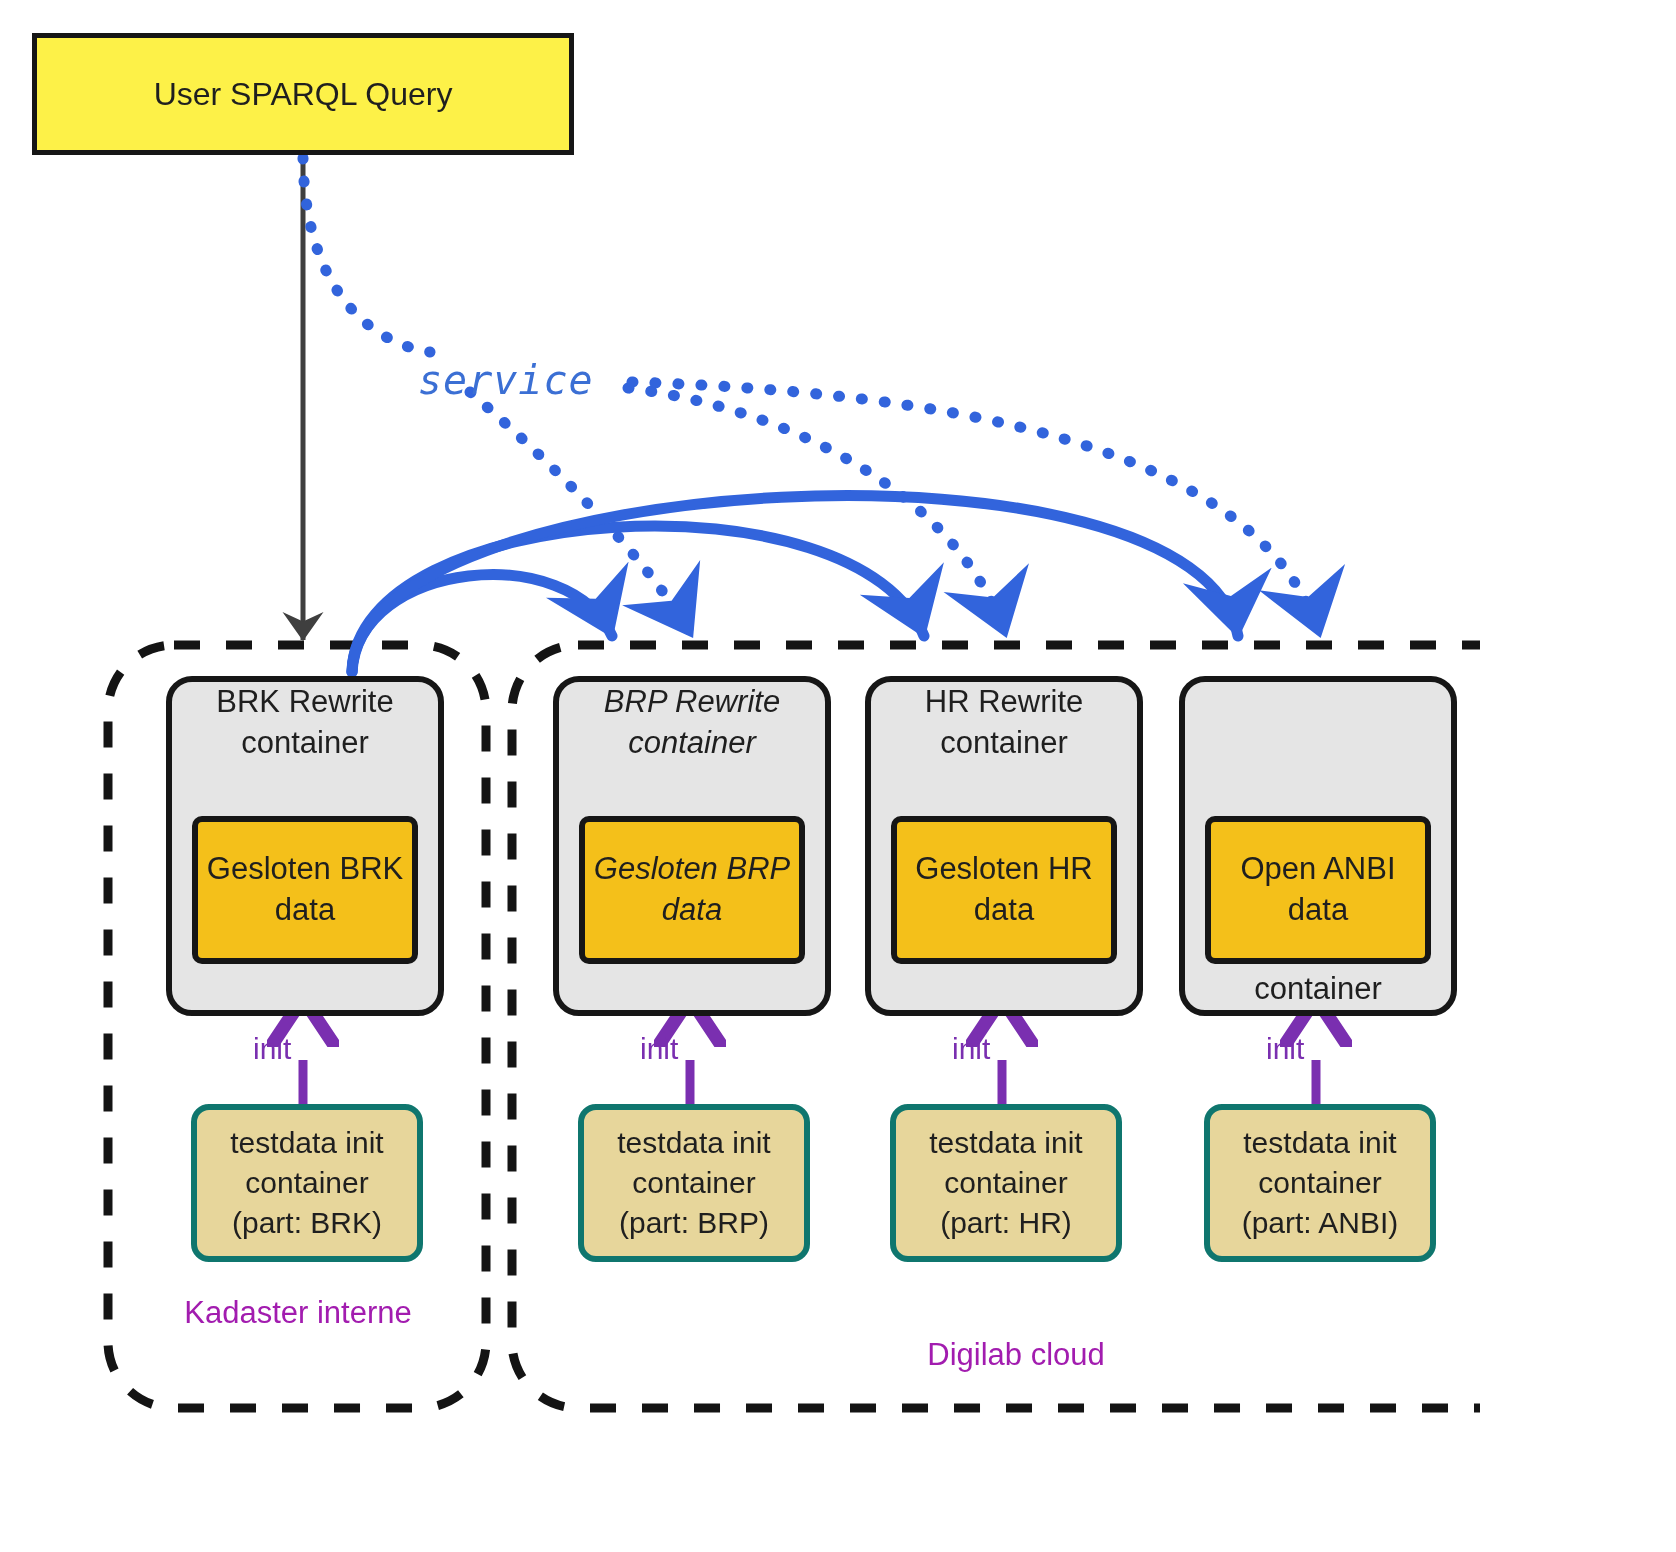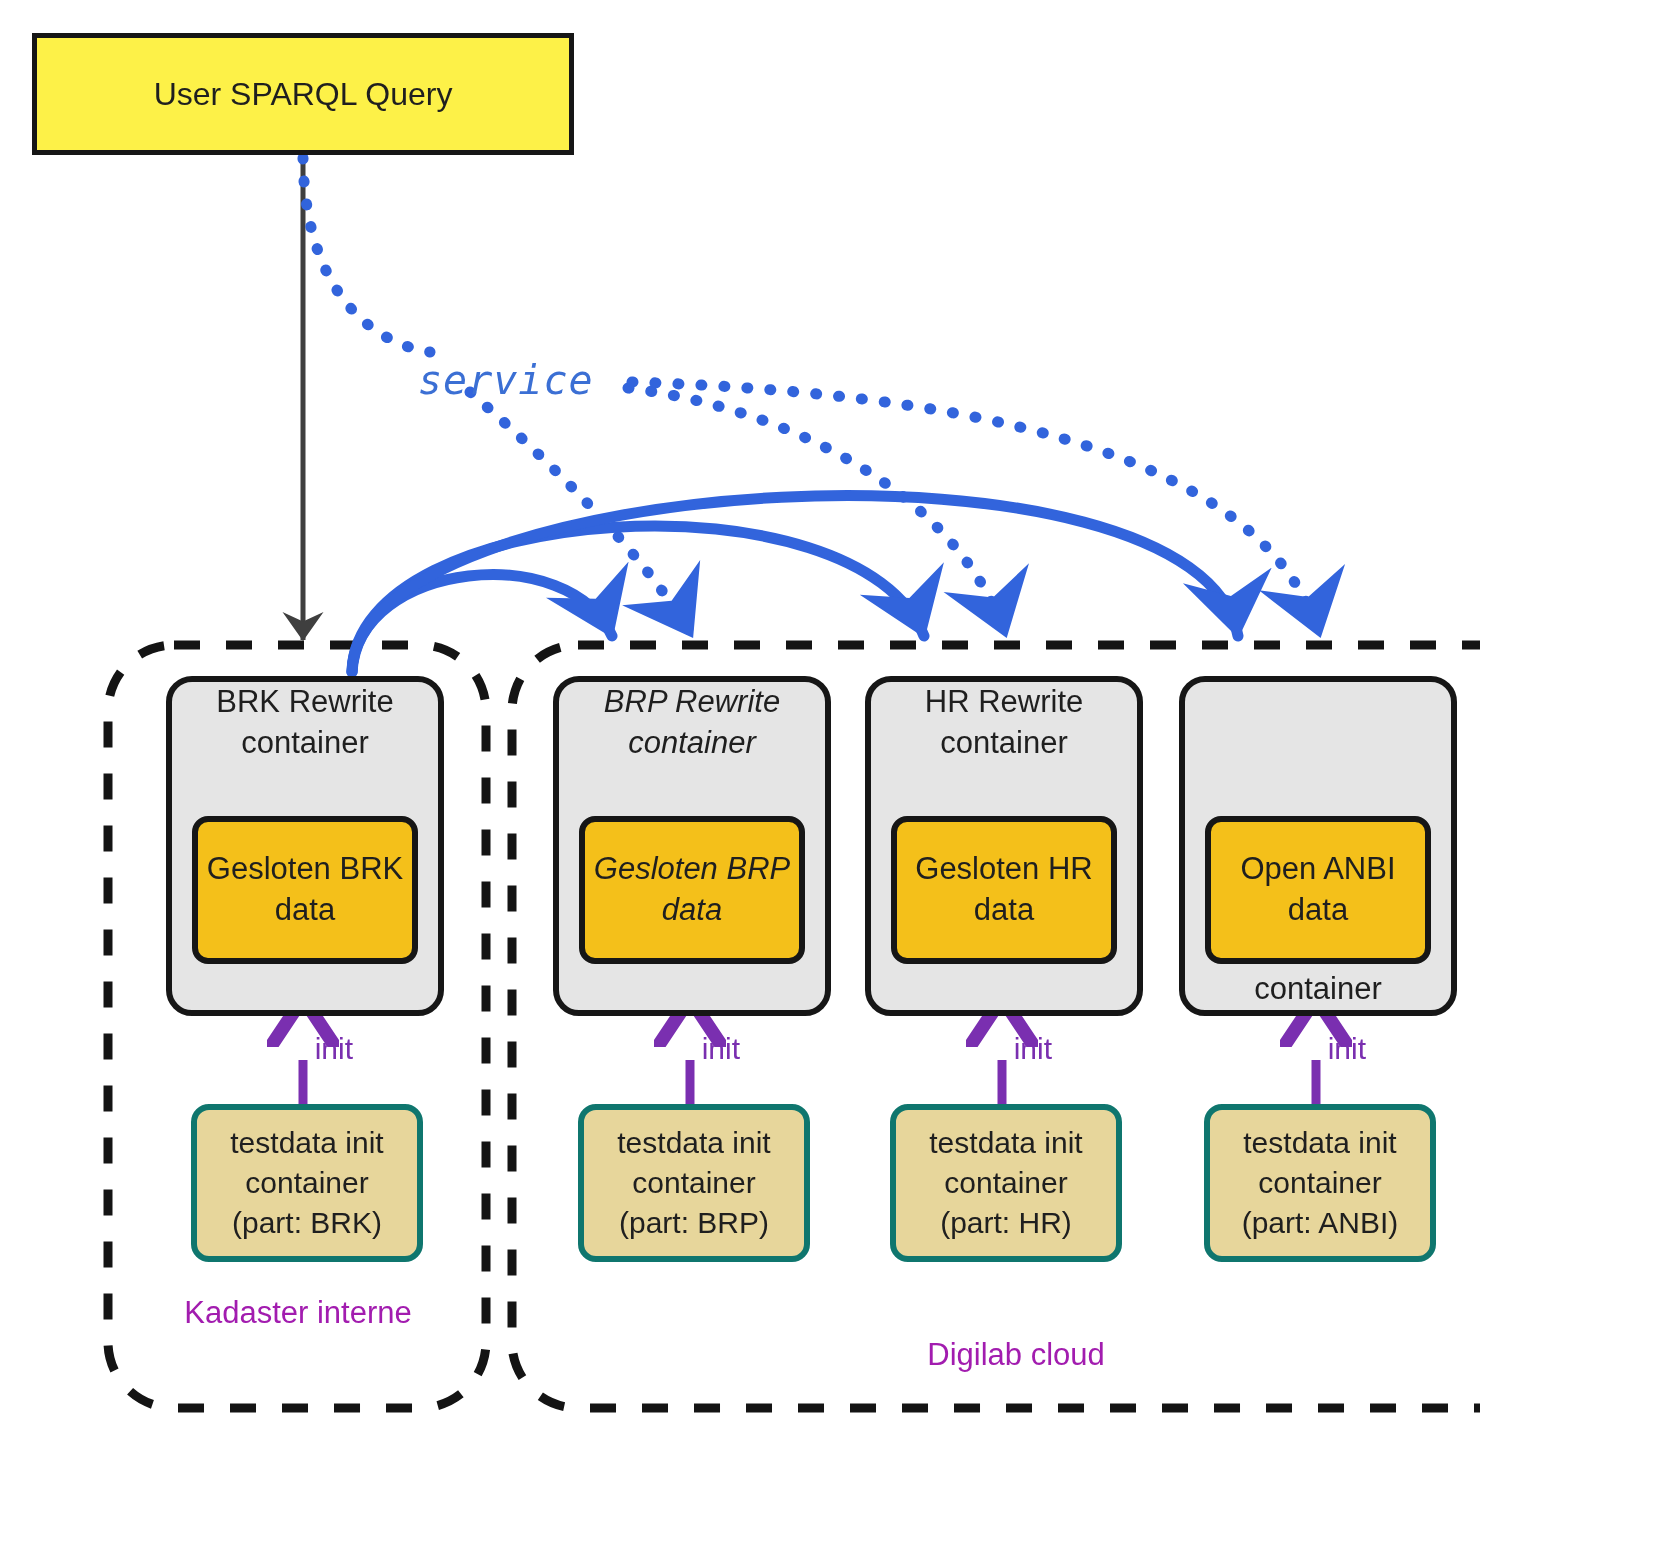--- a/index.html
+++ b/index.html
@@ -65,21 +65,21 @@
   }
   .data-box {
     position: absolute;
     left: 50%;
     transform: translateX(-50%);
     bottom: 46px;
     width: 226px;
     height: 148px;
     background: #f4c01a;
     border: 6px solid #161616;
-    border-radius: 16px;
+    border-radius: 10px;
     display: flex;
     align-items: center;
     justify-content: center;
     text-align: center;
     font-size: 31px;
     line-height: 1.32;
     color: #1f1f1f;
     box-sizing: border-box;
     margin-top: 9px;
   }
@@ -102,21 +102,21 @@
     font-size: 31px;
     line-height: 1.35;
     color: #a21caf;
   }
 
   
   .edge-label {
     position: absolute;
     font-size: 30px;
     color: #7a2fb0;
-    text-align: right;
+    text-align: left;
   }
   #service-label {
     position: absolute;
     left: 418px;
     top: 357px;
     font-family: "DejaVu Sans Mono", "Liberation Mono", monospace;
     font-size: 40px;
     color: #3b6fd4;
     letter-spacing: 1px;
     font-style: italic;

